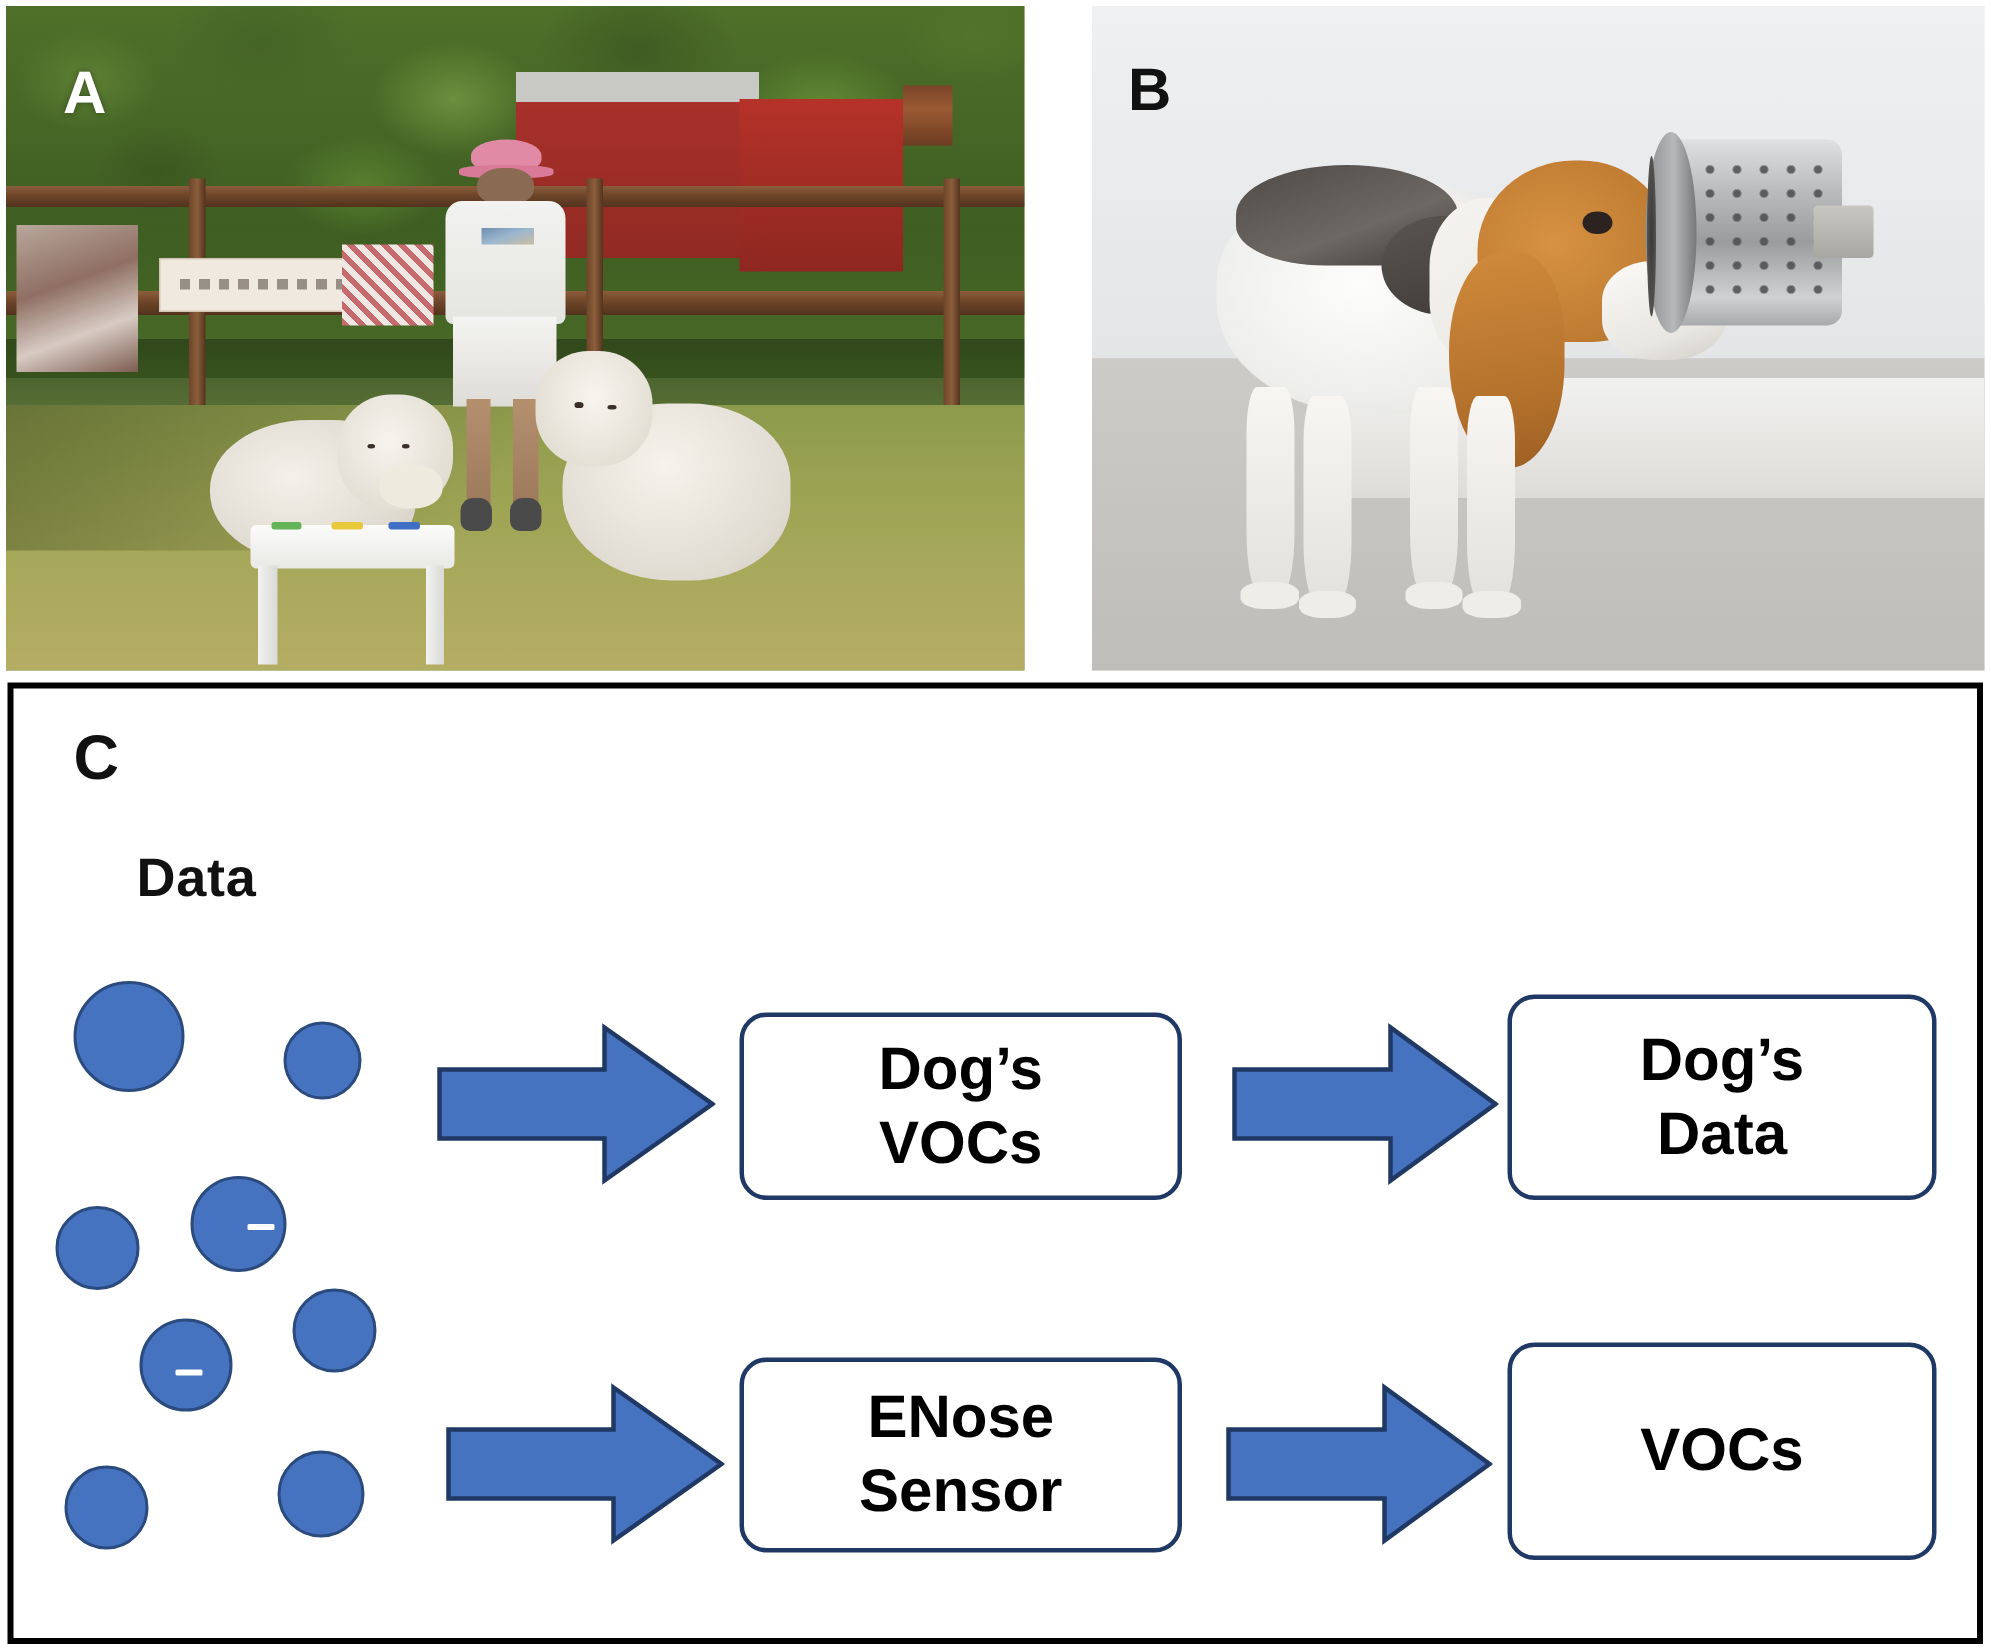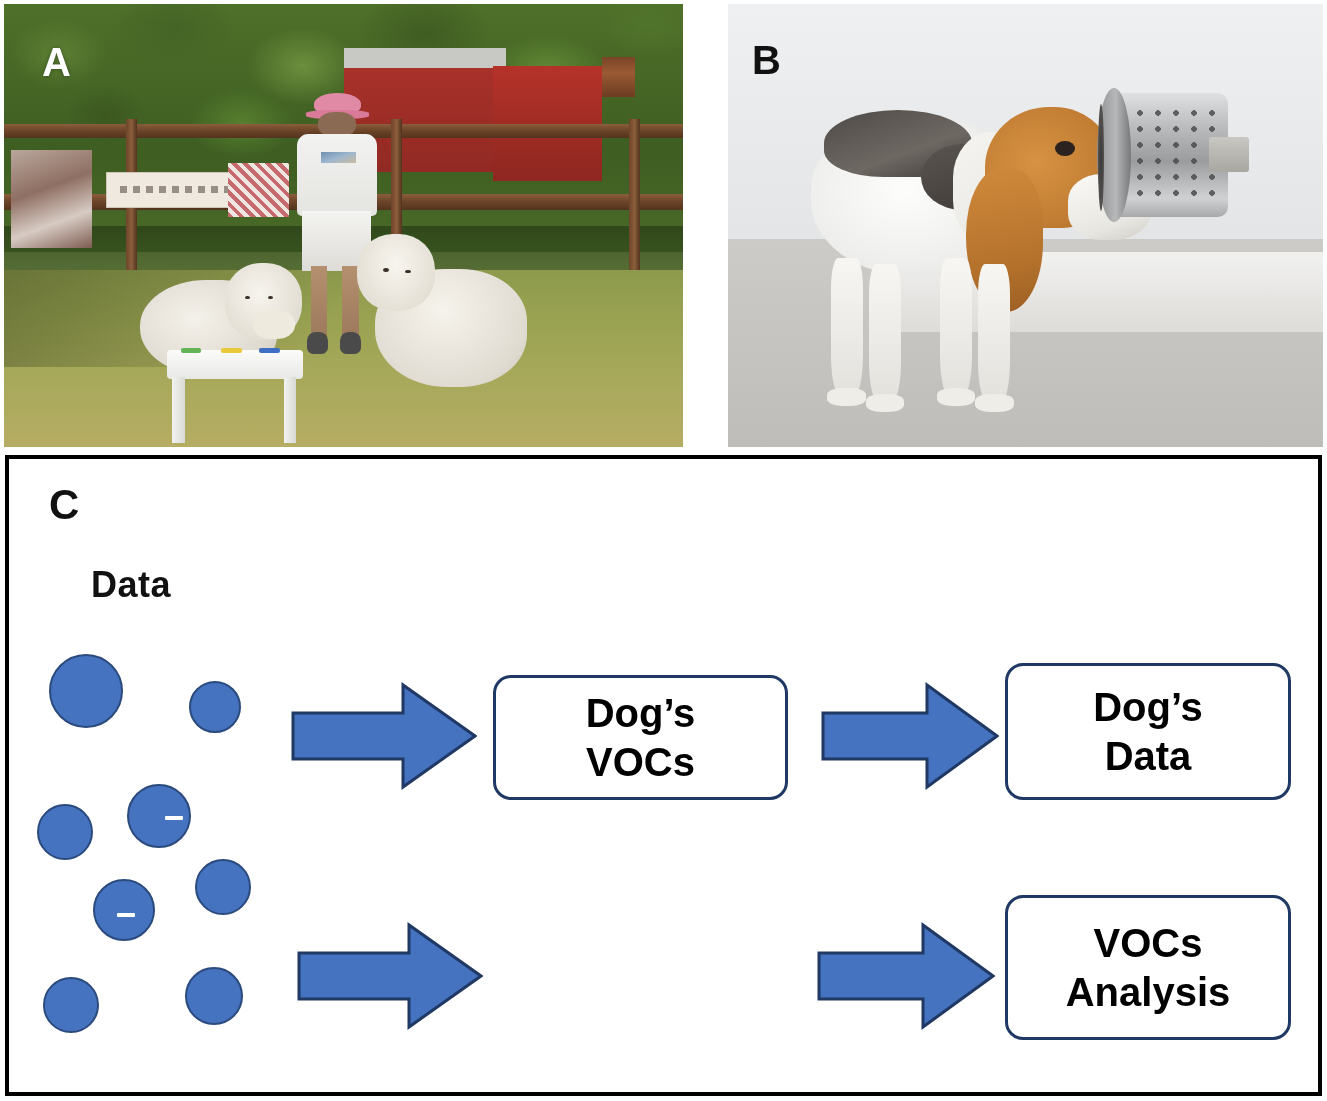--- a/index.html
+++ b/index.html
@@ -506,26 +506,29 @@
       <div class="line">Dog’s</div>
       <div class="line">Data</div>
     </div>
 
     <div class="flow-arrow" style="left:288px; top:462px; width:186px; height:110px;">
       <svg width="186" height="110" viewBox="0 0 186 110">
         <polygon points="2,32 112,32 112,4 184,55 112,106 112,78 2,78" fill="#4573c0" stroke="#203864" stroke-width="3" stroke-linejoin="miter"></polygon>
       </svg>
     </div>
 
+    <div class="flow-box" style="left:484px; top:446px; width:295px; height:130px;">
+      <div class="line">ENose</div>
+      <div class="line">Sensor</div>
+    </div>
 
     <div class="flow-arrow" style="left:808px; top:462px; width:178px; height:110px;">
       <svg width="178" height="110" viewBox="0 0 178 110">
         <polygon points="2,32 106,32 106,4 176,55 106,106 106,78 2,78" fill="#4573c0" stroke="#203864" stroke-width="3" stroke-linejoin="miter"></polygon>
       </svg>
     </div>
 
     <div class="flow-box" style="left:996px; top:436px; width:286px; height:145px;">
       <div class="line">VOCs</div>
-      <div class="line">Analysis</div>
     </div>
 
   </div>
 </div>
 
 </body></html>

